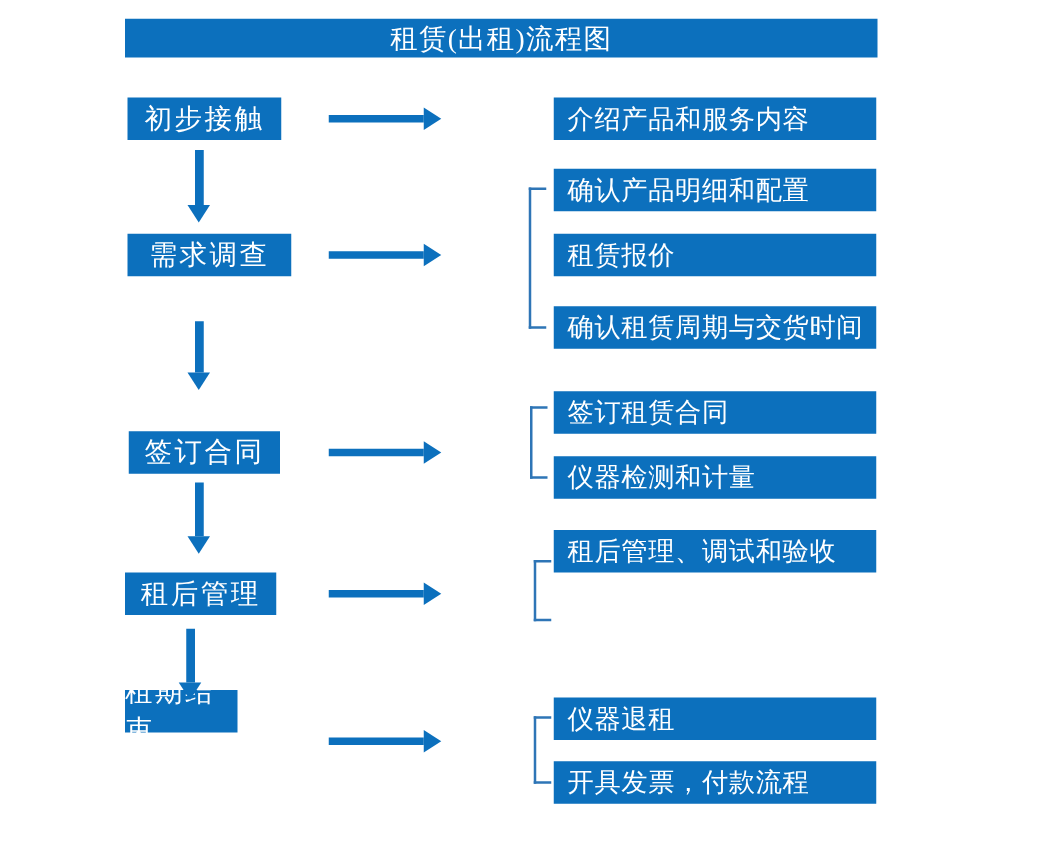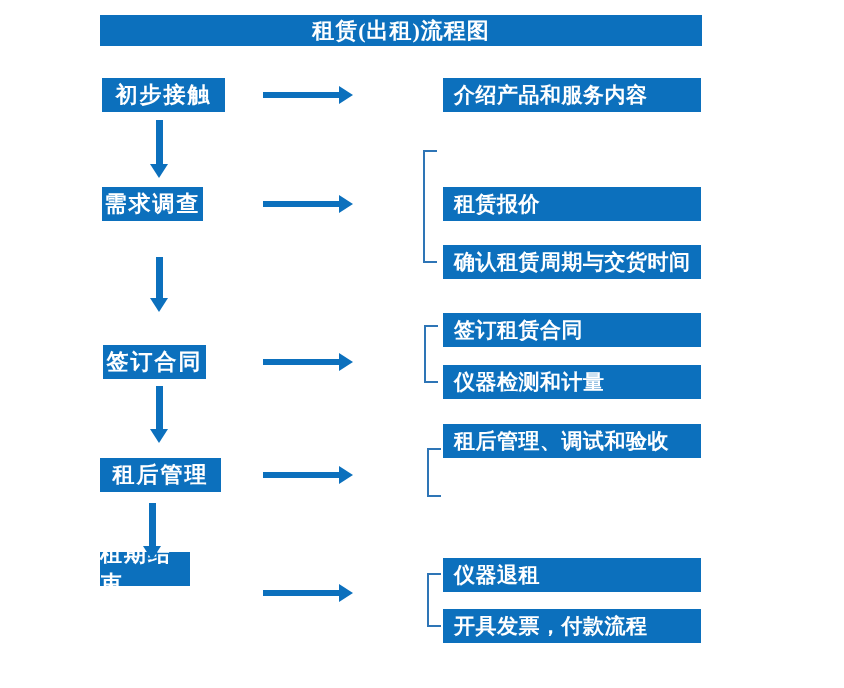--- a/index.html
+++ b/index.html
@@ -13,27 +13,27 @@
     position:relative;
     width:844px;height:688px;
     background:var(--bg);
     overflow:hidden;
     font-family:"Liberation Serif", serif;
   }
   .title{
     position:absolute;left:100px;top:15px;width:602px;height:31px;
     background:var(--primary);color:var(--text);
     display:flex;align-items:center;justify-content:center;
-    font-size:22px;font-weight:bold;letter-spacing:1px;
+    font-size:22px;font-weight:normal;letter-spacing:1px;
   }
   .box{
     position:absolute;height:34px;
     background:var(--primary);color:var(--text);
     display:flex;align-items:center;
-    font-weight:bold;
+    font-weight:normal;
   }
   .step{justify-content:center;font-size:22px;letter-spacing:2px;}
   .out{left:443px;width:258px;font-size:21px;letter-spacing:0.5px;padding-left:11px;box-sizing:border-box;}
   
   .harrow{
     position:absolute;height:6px;width:76px;background:var(--primary);
   }
   .harrow::after{
     content:"";position:absolute;right:-14px;top:-6px;
     border-left:14px solid var(--primary);
@@ -60,22 +60,22 @@
   }
 </style>
 </head>
 <body>
 
 <div class="canvas">
 
   <div class="title">租赁(出租)流程图</div>
 
   <div class="box step" style="left:102px;top:78px;width:123px">初步接触</div>
-  <div class="box step" style="left:102px;top:187px;width:101px">需求调查</div>
-  <div class="box step" style="left:103px;top:345px;width:103px">签订合同</div>
+  <div class="box step" style="left:102px;top:187px;width:131px">需求调查</div>
+  <div class="box step" style="left:103px;top:345px;width:121px">签订合同</div>
   <div class="box step" style="left:100px;top:458px;width:121px">租后管理</div>
   <div class="box step" style="left:100px;top:552px;width:90px">租期结束</div>
 
   <div class="varrow" style="left:156px;top:120px;height:44px"></div>
   <div class="varrow" style="left:156px;top:257px;height:41px"></div>
   <div class="varrow" style="left:156px;top:386px;height:43px"></div>
   <div class="varrow" style="left:149px;top:503px;height:43px"></div>
 
   <div class="harrow" style="left:263px;top:92px"></div>
   <div class="harrow" style="left:263px;top:201px"></div>
@@ -83,20 +83,21 @@
   <div class="harrow" style="left:263px;top:472px"></div>
   <div class="harrow" style="left:263px;top:590px"></div>
 
   <div class="bracket" style="left:423px;top:150px;height:113px"></div>
   <div class="bracket" style="left:424px;top:325px;height:58px"></div>
   <div class="bracket" style="left:427px;top:448px;height:49px"></div>
   <div class="bracket" style="left:427px;top:573px;height:54px"></div>
 
   <div class="box out" style="top:78px">介绍产品和服务内容</div>
 
+  <div class="box out" style="top:135px">确认产品明细和配置</div>
   <div class="box out" style="top:187px">租赁报价</div>
   <div class="box out" style="top:245px">确认租赁周期与交货时间</div>
 
   <div class="box out" style="top:313px">签订租赁合同</div>
   <div class="box out" style="top:365px">仪器检测和计量</div>
 
   <div class="box out" style="top:424px">租后管理、调试和验收</div>
 
   <div class="box out" style="top:558px">仪器退租</div>
   <div class="box out" style="top:609px">开具发票，付款流程</div>

